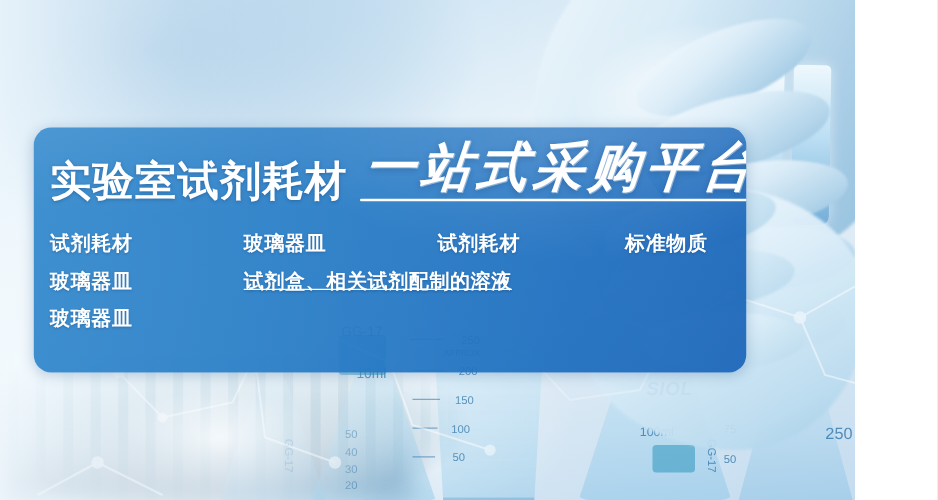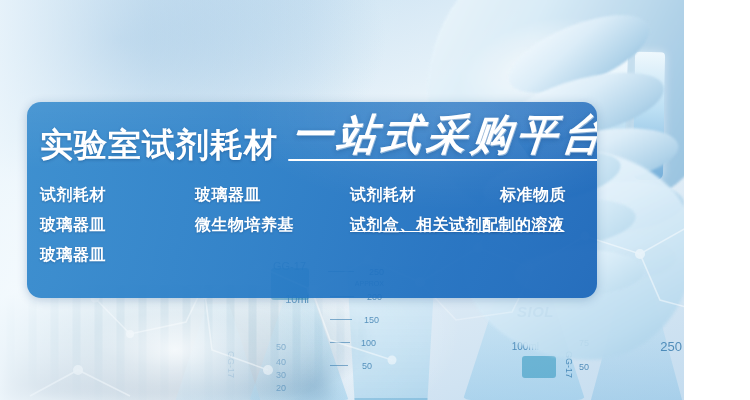--- a/index.html
+++ b/index.html
@@ -426,21 +426,20 @@
 
     <div class="cat-list">
       <div class="cat-row">
         <span class="cat-item col-1">试剂耗材</span>
         <span class="cat-item col-2">玻璃器皿</span>
         <span class="cat-item col-3">试剂耗材</span>
         <span class="cat-item col-4">标准物质</span>
       </div>
       <div class="cat-row">
         <span class="cat-item col-1">玻璃器皿</span>
-        <span class="cat-item col-2">微生物培养基</span>
         <span class="cat-item col-wide">试剂盒、相关试剂配制的溶液</span>
       </div>
       <div class="cat-row">
         <span class="cat-item col-1">玻璃器皿</span>
       </div>
     </div>
   </div>
 
 </div>
 

